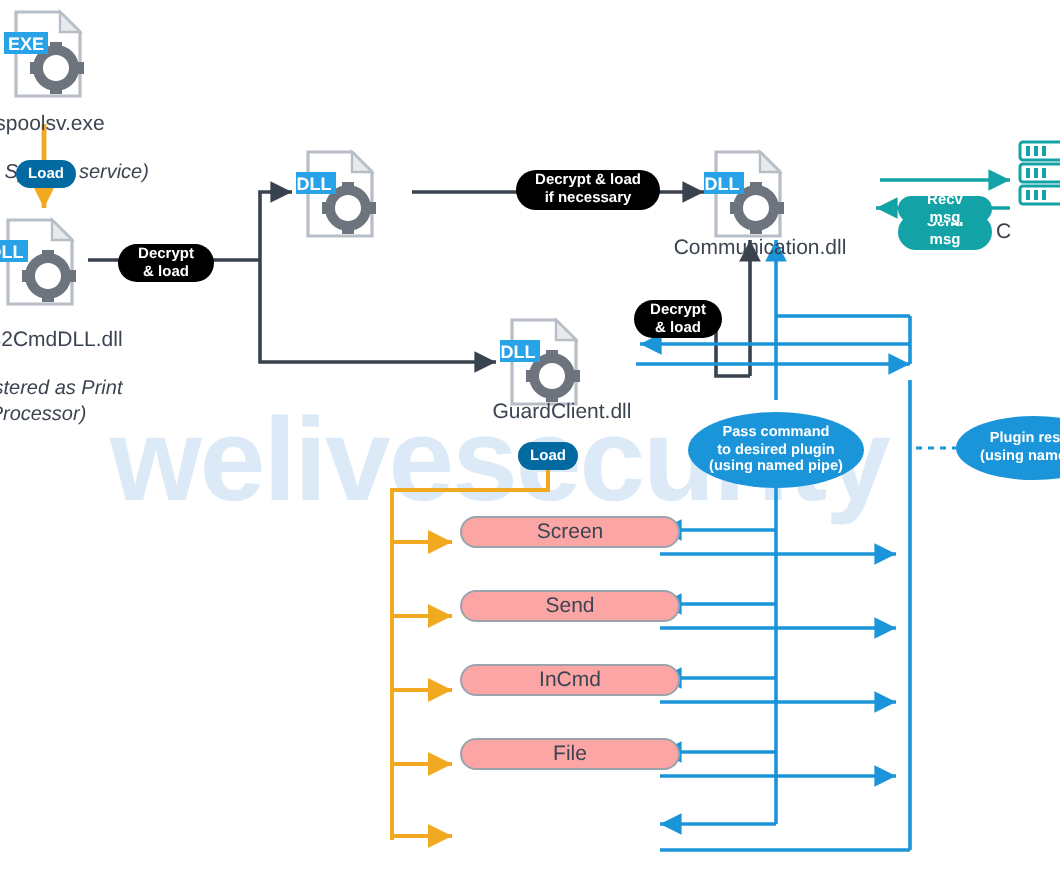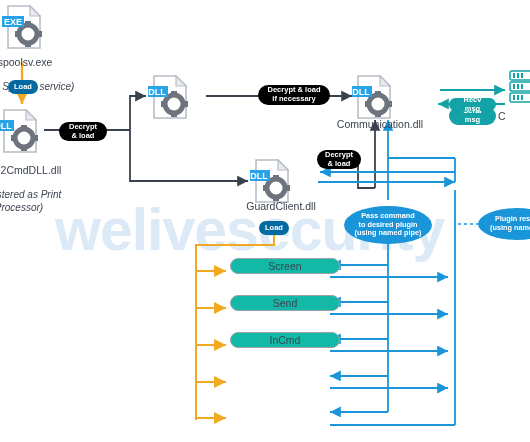--- a/index.html
+++ b/index.html
@@ -80,21 +80,21 @@
     justify-content: center;
     white-space: pre-line;
     box-sizing: border-box;
   }
   .plugin-box {
     position: absolute;
     width: 110px;
     height: 16px;
     border: 1.3px solid #9aa2ac;
     border-radius: 14px;
-    background: #14b8a6;
+    background: #fca5a5;
     display: flex;
     align-items: center;
     justify-content: center;
     font-size: 10.5px;
     color: #3b4450;
     box-sizing: border-box;
   }
   .fileicon {
     position: absolute;
     width: 42px;
@@ -301,14 +301,17 @@
 
   <div class="plugin-box" style="left:230px; top:258px;">
     <span>Screen</span>
   </div>
   <div class="plugin-box" style="left:230px; top:295px;">
     <span>Send</span>
   </div>
   <div class="plugin-box" style="left:230px; top:332px;">
     <span>InCmd</span>
   </div>
+  <div class="plugin-box" style="left:230px; top:369px;">
+    <span>File</span>
+  </div>
 
 </div>
 
 </body></html>

